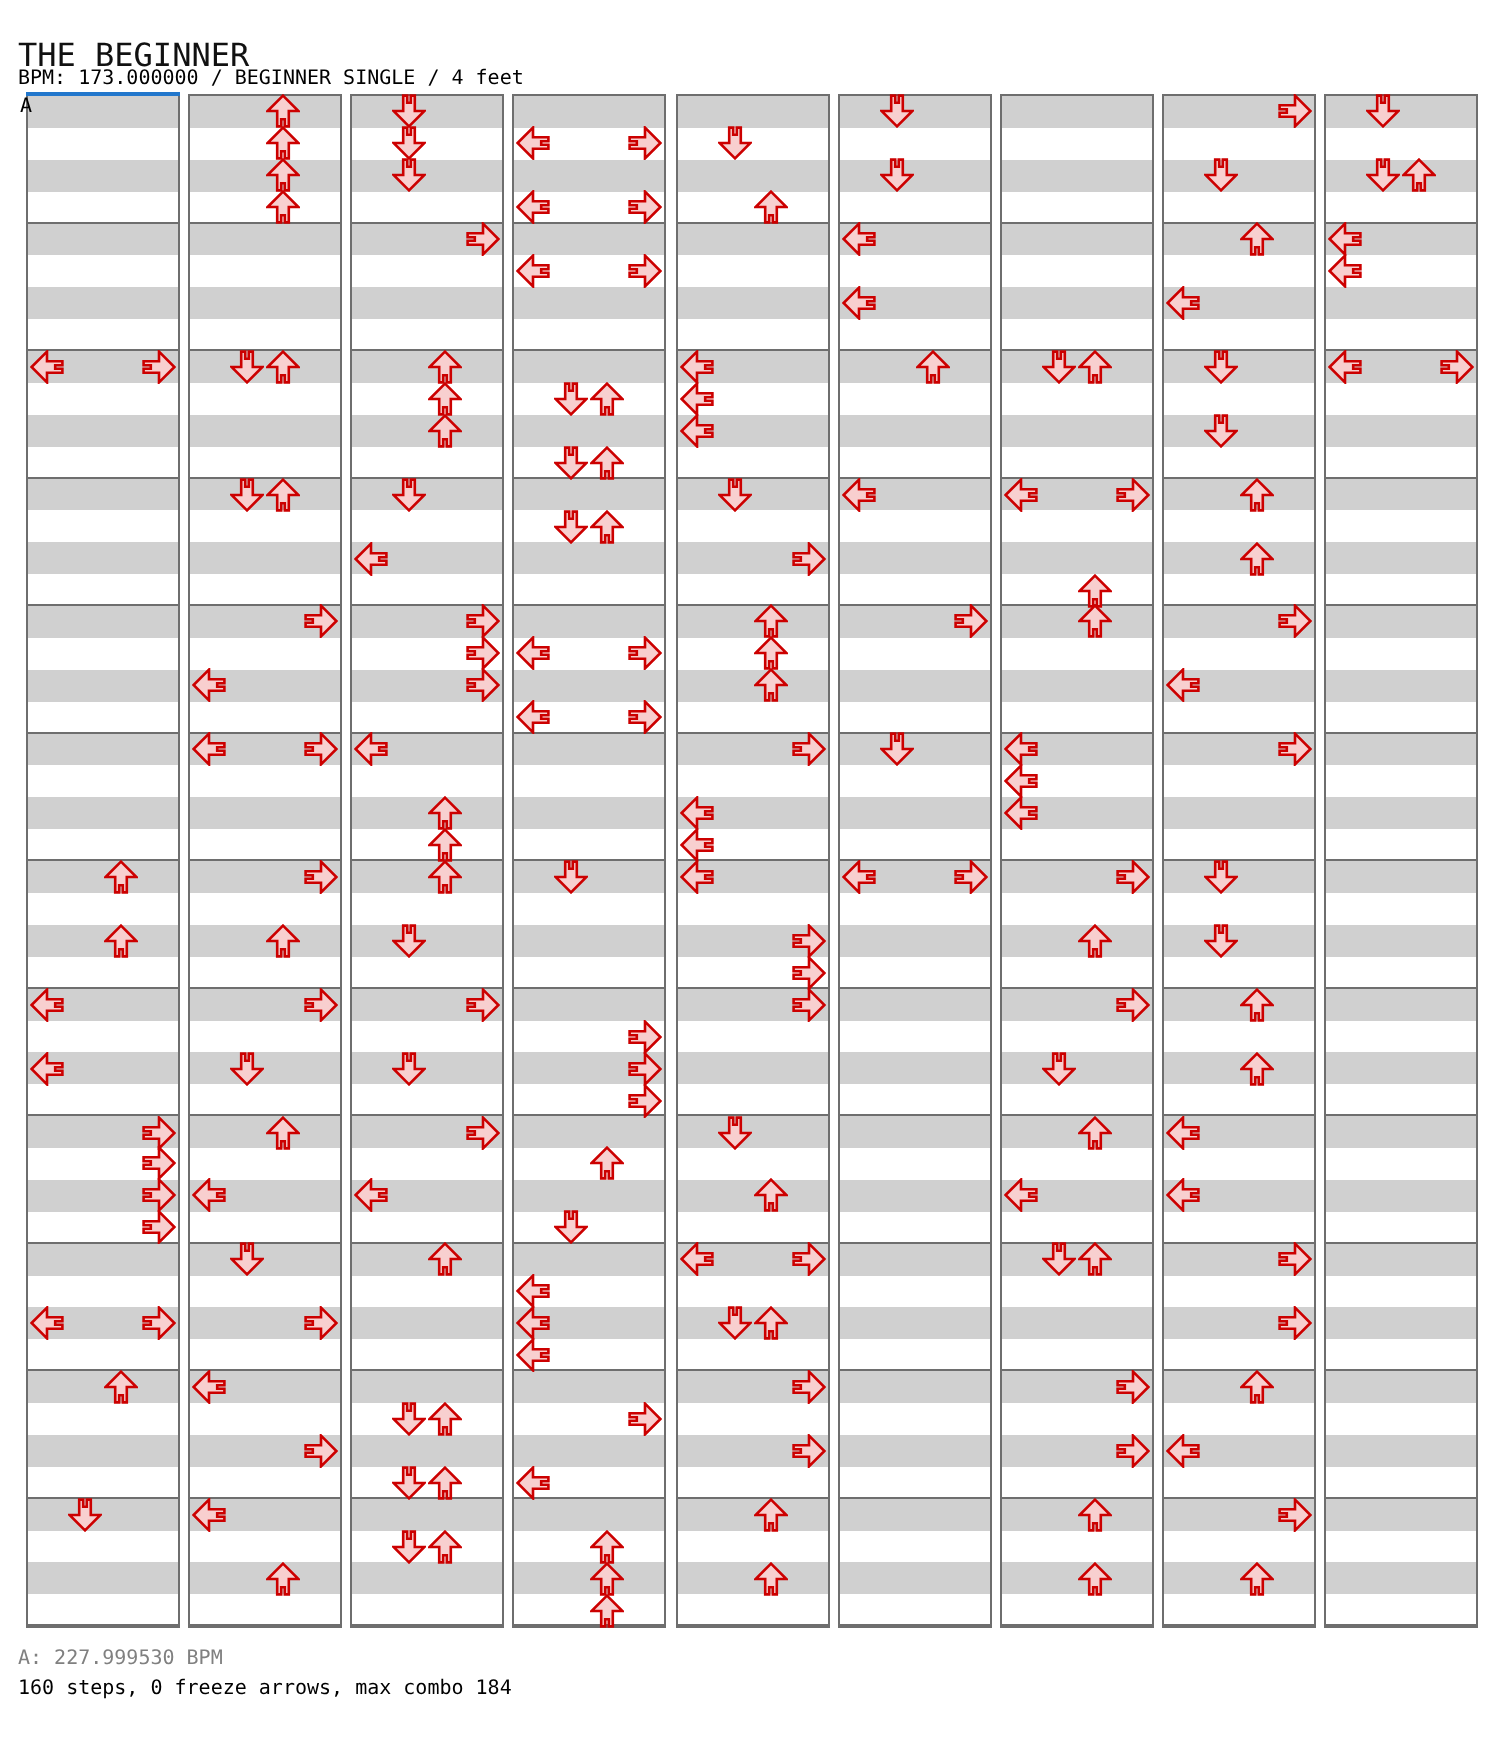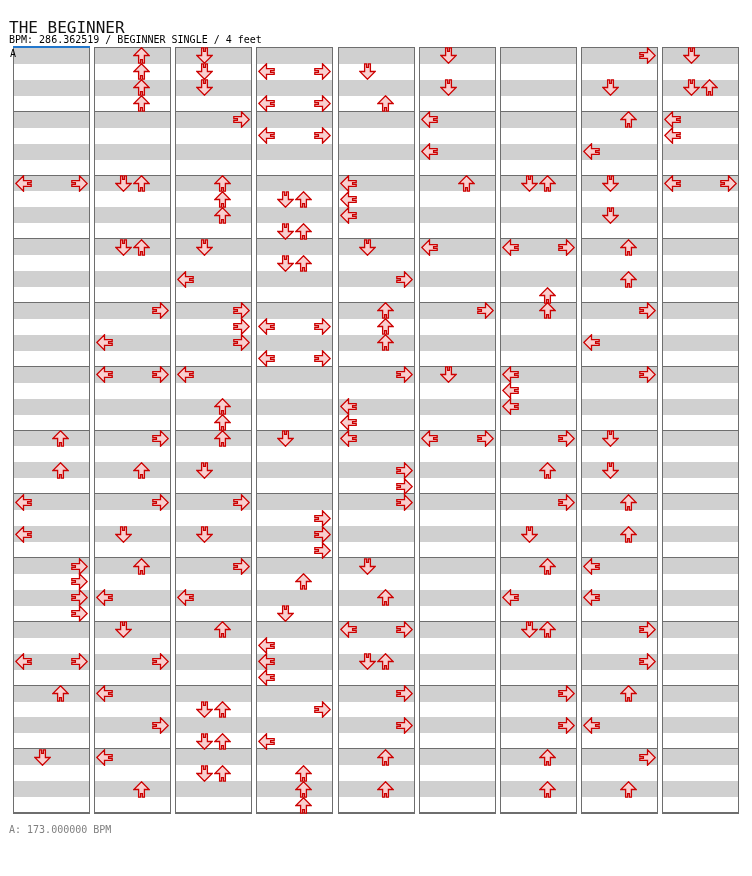--- a/index.html
+++ b/index.html
@@ -23,21 +23,21 @@
   .note{position:absolute;width:17px;height:17px;line-height:0;}
   .note svg{display:block;}
   .foot1{position:absolute;left:9px;top:824px;font-size:10px;color:var(--footer-gray);white-space:pre;}
   .foot2{position:absolute;left:9px;top:839px;font-size:10px;color:#000;white-space:pre;}
 </style>
 </head>
 <body>
 
 <div class="screen">
   <div class="title">THE BEGINNER</div>
-  <div class="meta">BPM: 286.362519 / BEGINNER SINGLE / 4 feet</div>
+  <div class="meta">BPM: 173.000000 / BEGINNER SINGLE / 4 feet</div>
   <div class="chart">
       <div class="col" style="left: 13px;">
         <span class="note" style="top: 126.97px; left: 0.9px;">
           <svg width="17" height="17" viewBox="0 0 17 17" style="transform:rotate(270deg)">
             <path d="M8.5 0.8 L16.2 8.5 L11.4 8.5 L11.4 16.2 L9.4 16.2 L9.4 12.6 L7.6 12.6 L7.6 16.2 L5.6 16.2 L5.6 8.5 L0.8 8.5 Z" fill="#f8cfcf" stroke="#cc0000" stroke-width="1.3" stroke-linejoin="miter"></path>
           </svg>
         </span>
         <span class="note" style="top: 126.97px; left: 57.15px;">
           <svg width="17" height="17" viewBox="0 0 17 17" style="transform:rotate(90deg)">
             <path d="M8.5 0.8 L16.2 8.5 L11.4 8.5 L11.4 16.2 L9.4 16.2 L9.4 12.6 L7.6 12.6 L7.6 16.2 L5.6 16.2 L5.6 8.5 L0.8 8.5 Z" fill="#f8cfcf" stroke="#cc0000" stroke-width="1.3" stroke-linejoin="miter"></path>
@@ -966,14 +966,15 @@
         </span>
         <span class="note" style="top: 126.97px; left: 57.15px;">
           <svg width="17" height="17" viewBox="0 0 17 17" style="transform:rotate(90deg)">
             <path d="M8.5 0.8 L16.2 8.5 L11.4 8.5 L11.4 16.2 L9.4 16.2 L9.4 12.6 L7.6 12.6 L7.6 16.2 L5.6 16.2 L5.6 8.5 L0.8 8.5 Z" fill="#f8cfcf" stroke="#cc0000" stroke-width="1.3" stroke-linejoin="miter"></path>
           </svg>
         </span>
       </div>
     </div>
   <div class="marker-line" style="background: rgb(34, 119, 204);"></div>
   <div class="marker-label">A</div>
-  <div class="foot1">A: 173.000000 BPM</div>
+  <div class="foot1">A: 227.999530 BPM</div>
+  <div class="foot2">160 steps, 0 freeze arrows, max combo 184</div>
 </div>
 
 </body></html>

